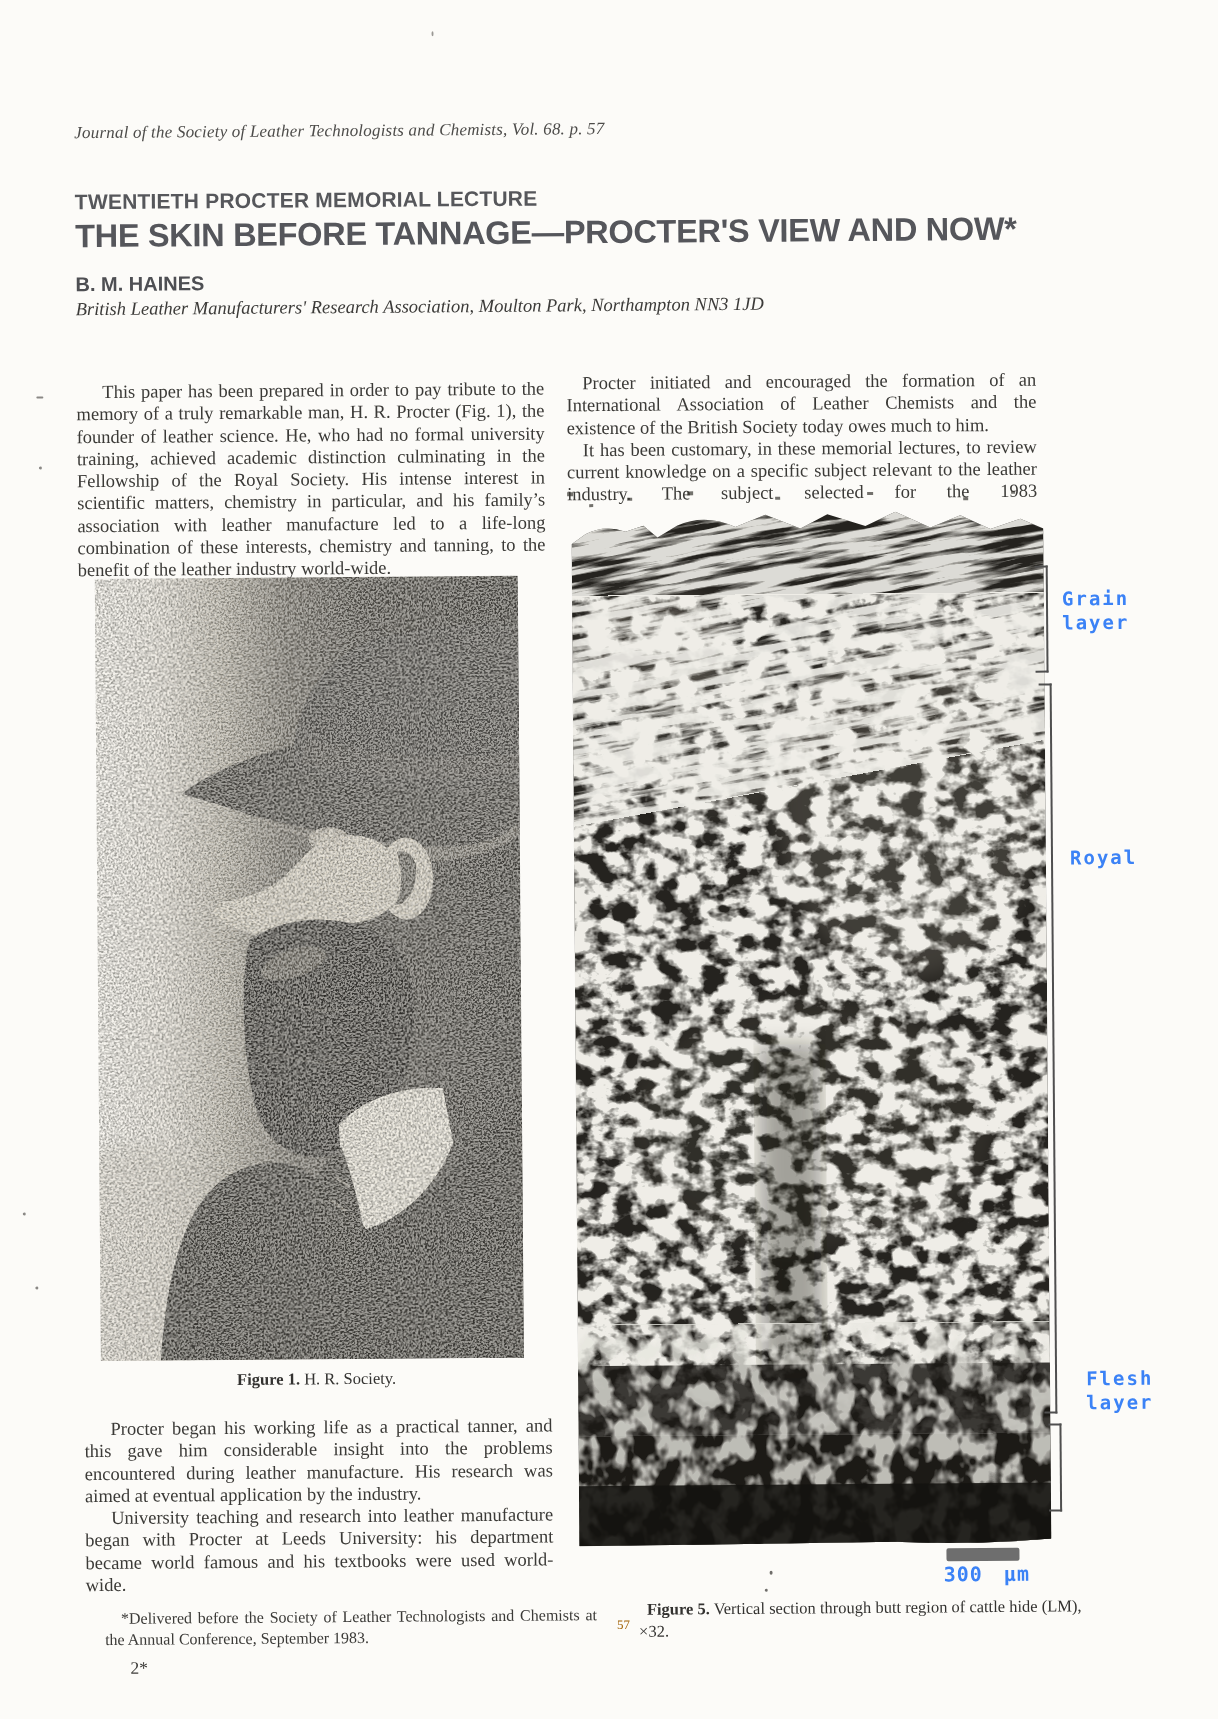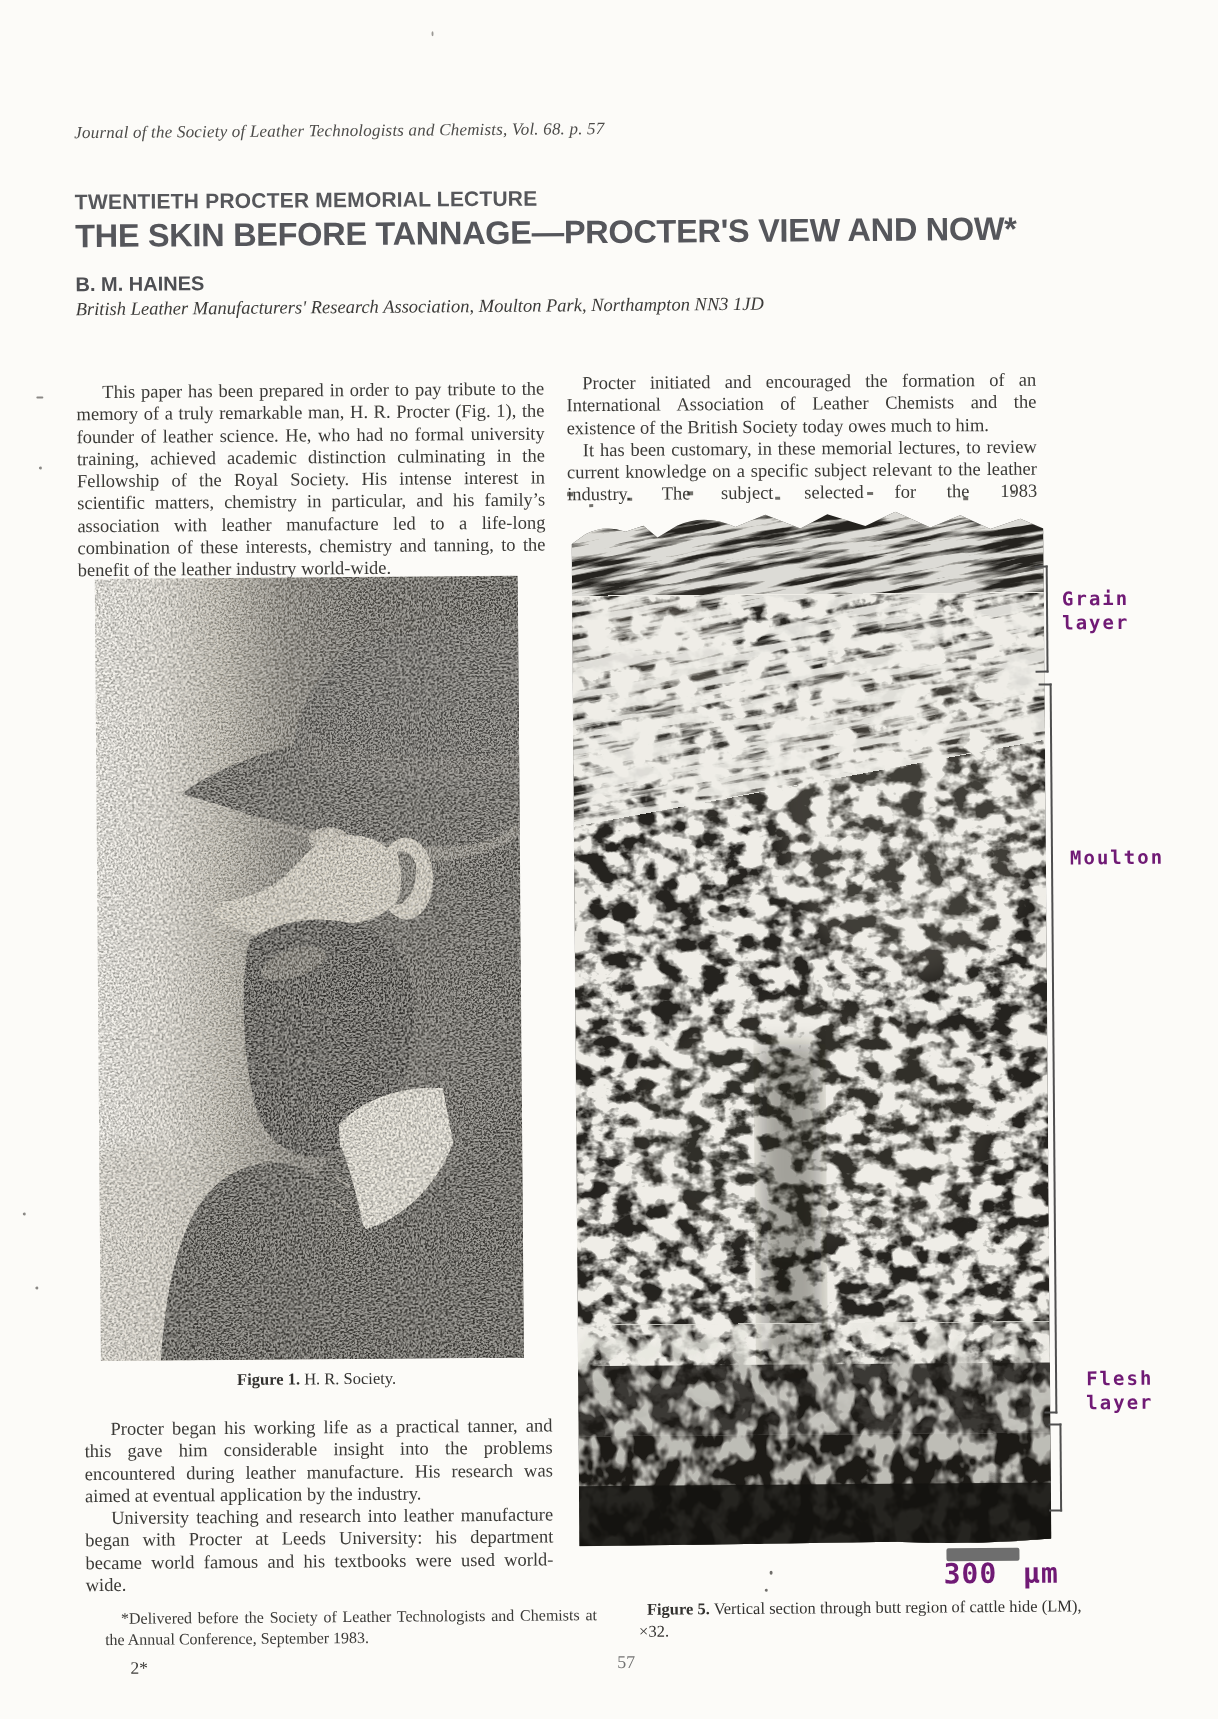--- a/index.html
+++ b/index.html
@@ -22,33 +22,33 @@
   .leftcol1{left:80px;top:377px;}
   .rightcol{left:570px;top:372px;width:470px;}
   .leftcol2{left:80px;top:1414px;}
   .figcap{font-size:16.5px;line-height:21.5px;color:#333230;}
   .fig1cap{left:97px;top:1366px;width:423px;text-align:center;}
   .fig2cap{left:633px;top:1599px;width:455px;text-align:left;}
   .figcap b{font-weight:bold;margin-left:8px;}
   .footnote{left:99px;top:1604px;width:492px;font-size:16px;line-height:21.3px;text-align:justify;}
   .footnote p{margin:0;text-indent:16px;}
   .mark2{left:124px;top:1654px;font-size:17.5px;color:#3b3a37;}
-  .pagenum{left:611px;top:1652px;font-size:18px;color:#737373;}
-  .mono{font-family:"DejaVu Sans Mono",monospace;font-weight:bold;color:#701a75;
+  .pagenum{left:611px;top:1617px;font-size:13px;color:#a16207;}
+  .mono{font-family:"DejaVu Sans Mono",monospace;font-weight:bold;color:#3b82f6;
         font-size:19px;line-height:24px;letter-spacing:2px;white-space:pre-line;}
   .lbl-grain{left:1064px;top:590px;}
   .lbl-corium{left:1070px;top:849px;}
   .lbl-flesh{left:1082px;top:1370px;}
   .bracket{position:absolute;width:11px;border-top:2px solid #4f4f4f;border-right:2.5px solid #4f4f4f;
            border-bottom:2px solid #4f4f4f;}
   .br-grain{left:1037px;top:569px;height:103px;}
   .br-corium{left:1040px;top:687px;height:726px;}
   .br-flesh{left:1044px;top:1427px;height:84px;}
   .scalebar{left:941px;top:1551px;width:73px;height:13px;background:#6e6e6e;border-radius:2px;}
-  .scalelabel{left:938px;top:1566px;font-size:28px;letter-spacing:1px;word-spacing:8px;line-height:22px;}
+  .scalelabel{left:938px;top:1566px;font-size:20px;letter-spacing:1px;word-spacing:8px;line-height:22px;}
   .speck{position:absolute;background:#8a8885;border-radius:50%;}
 </style>
 </head>
 <body>
 
 <div id="page">
  <div id="sheet">
 
   <div class="abs journal">Journal of the Society of Leather Technologists and Chemists, Vol. 68. p. 57</div>
 
@@ -164,21 +164,21 @@
       <rect x="0" y="860" width="484" height="204" filter="url(#fibS)" opacity="0.8"></rect>
       <rect x="0" y="1000" width="484" height="64" fill="#141310" opacity="0.9"></rect>
     </g>
   </svg>
 
   <div class="bracket br-grain"></div>
   <div class="bracket br-corium"></div>
   <div class="bracket br-flesh"></div>
   <div class="abs mono lbl-grain">Grain
 layer</div>
-  <div class="abs mono lbl-corium">Moulton</div>
+  <div class="abs mono lbl-corium">Royal</div>
   <div class="abs mono lbl-flesh">Flesh
 layer</div>
   <div class="abs scalebar"></div>
   <div class="abs mono scalelabel">300 μm</div>
 
   <div class="abs figcap fig2cap"><b>Figure 5.</b><span> Vertical section through butt region of cattle hide (LM), ×32.</span></div>
 
   <div class="abs footnote">
     <p>*Delivered before the Society of Leather Technologists and Chemists at the Annual Conference, September 1983.</p>
   </div>

